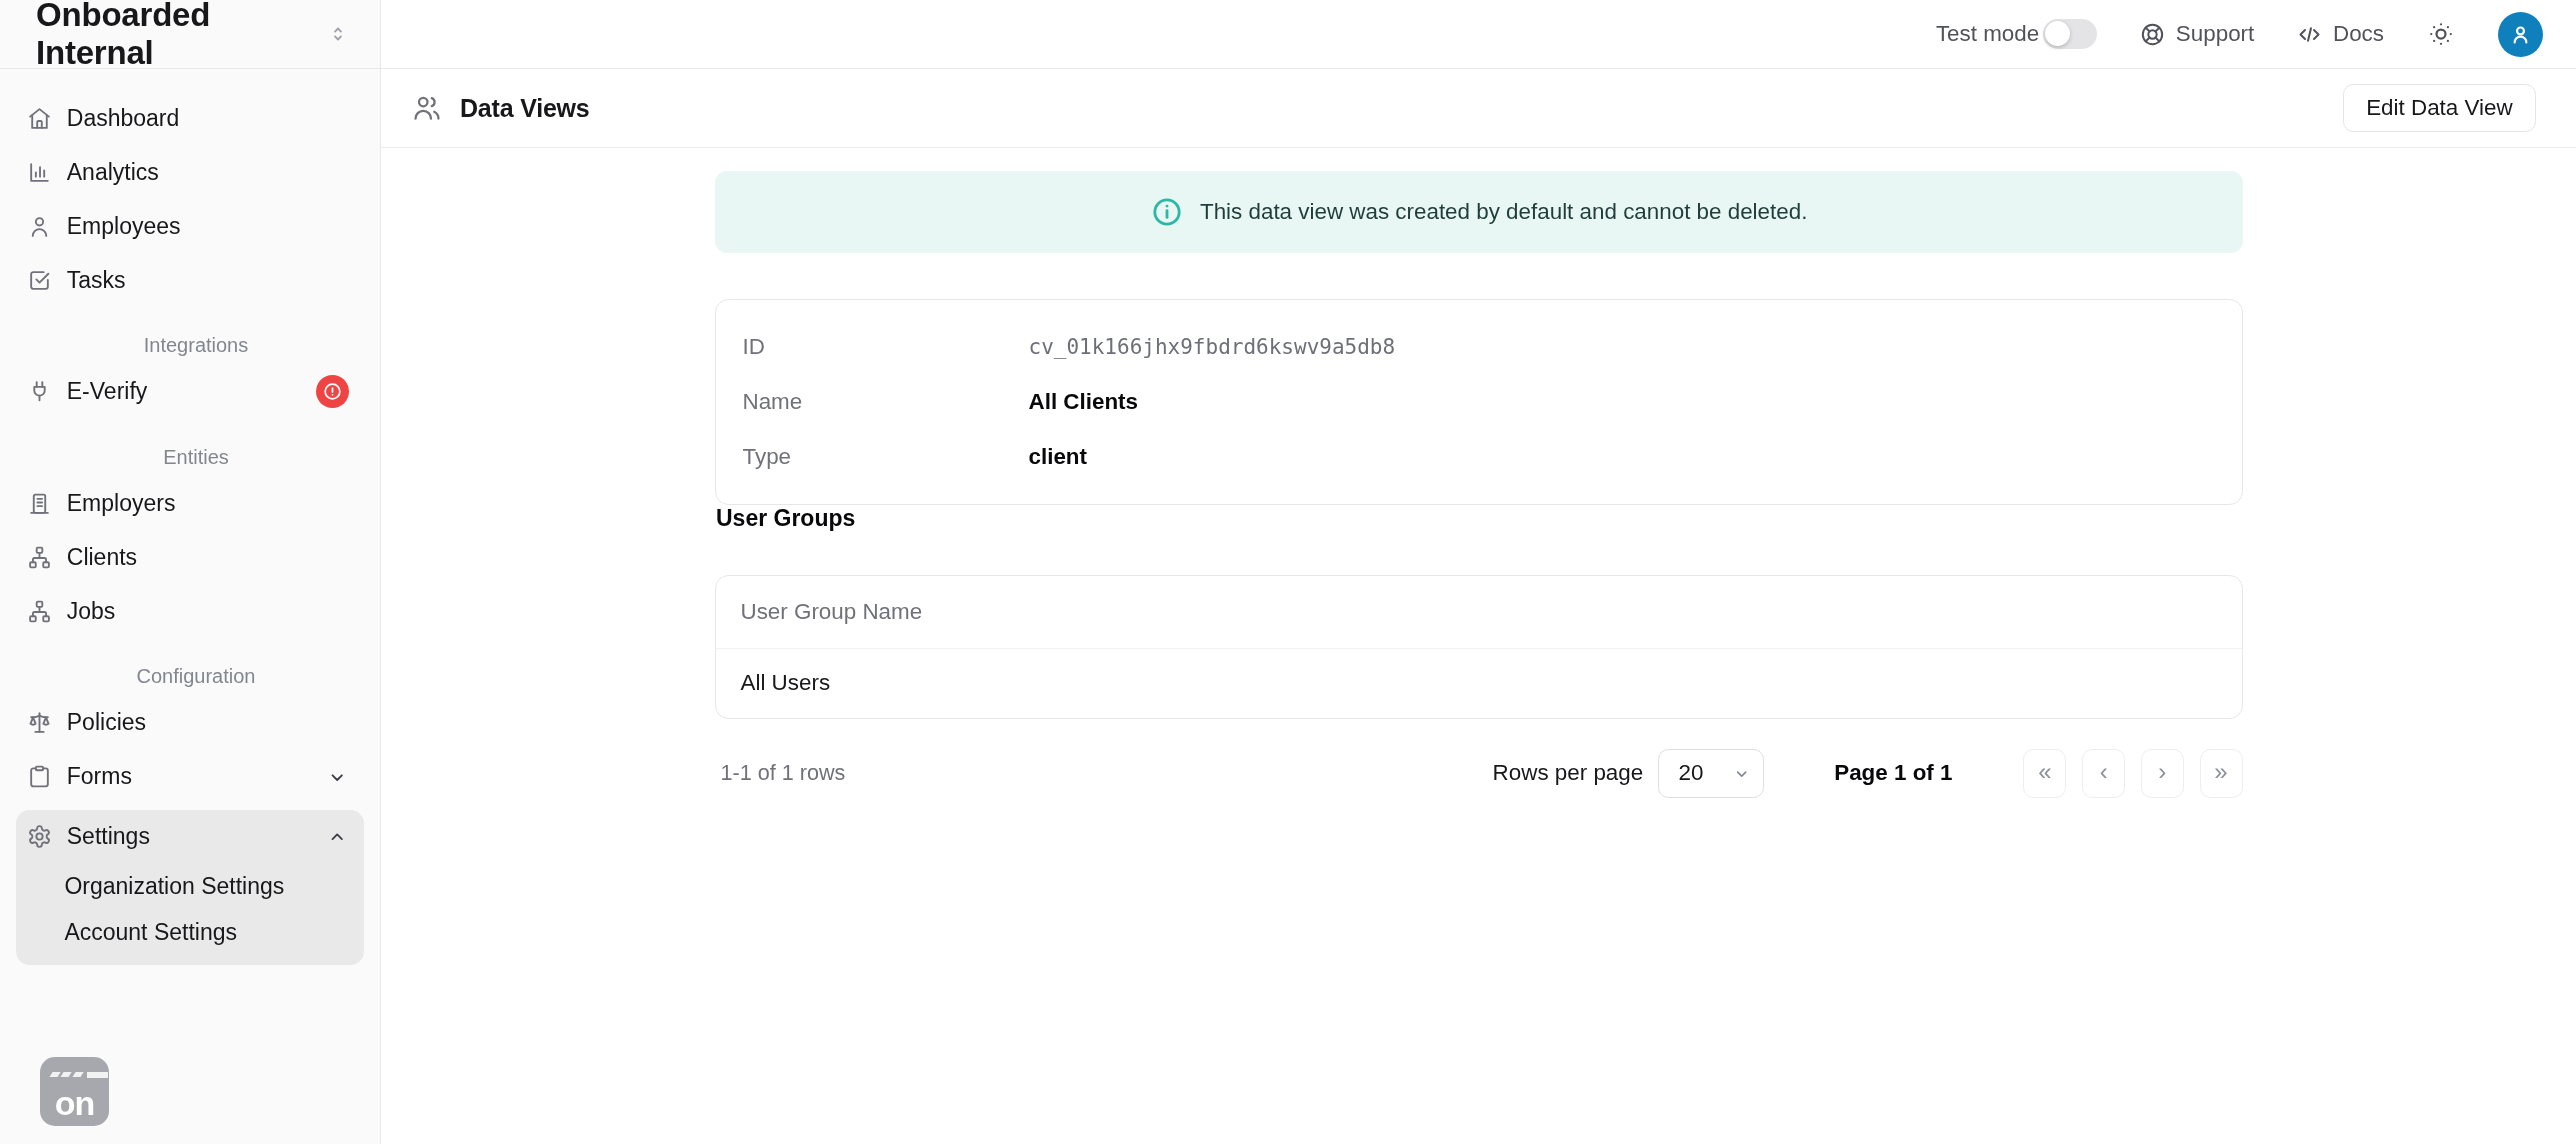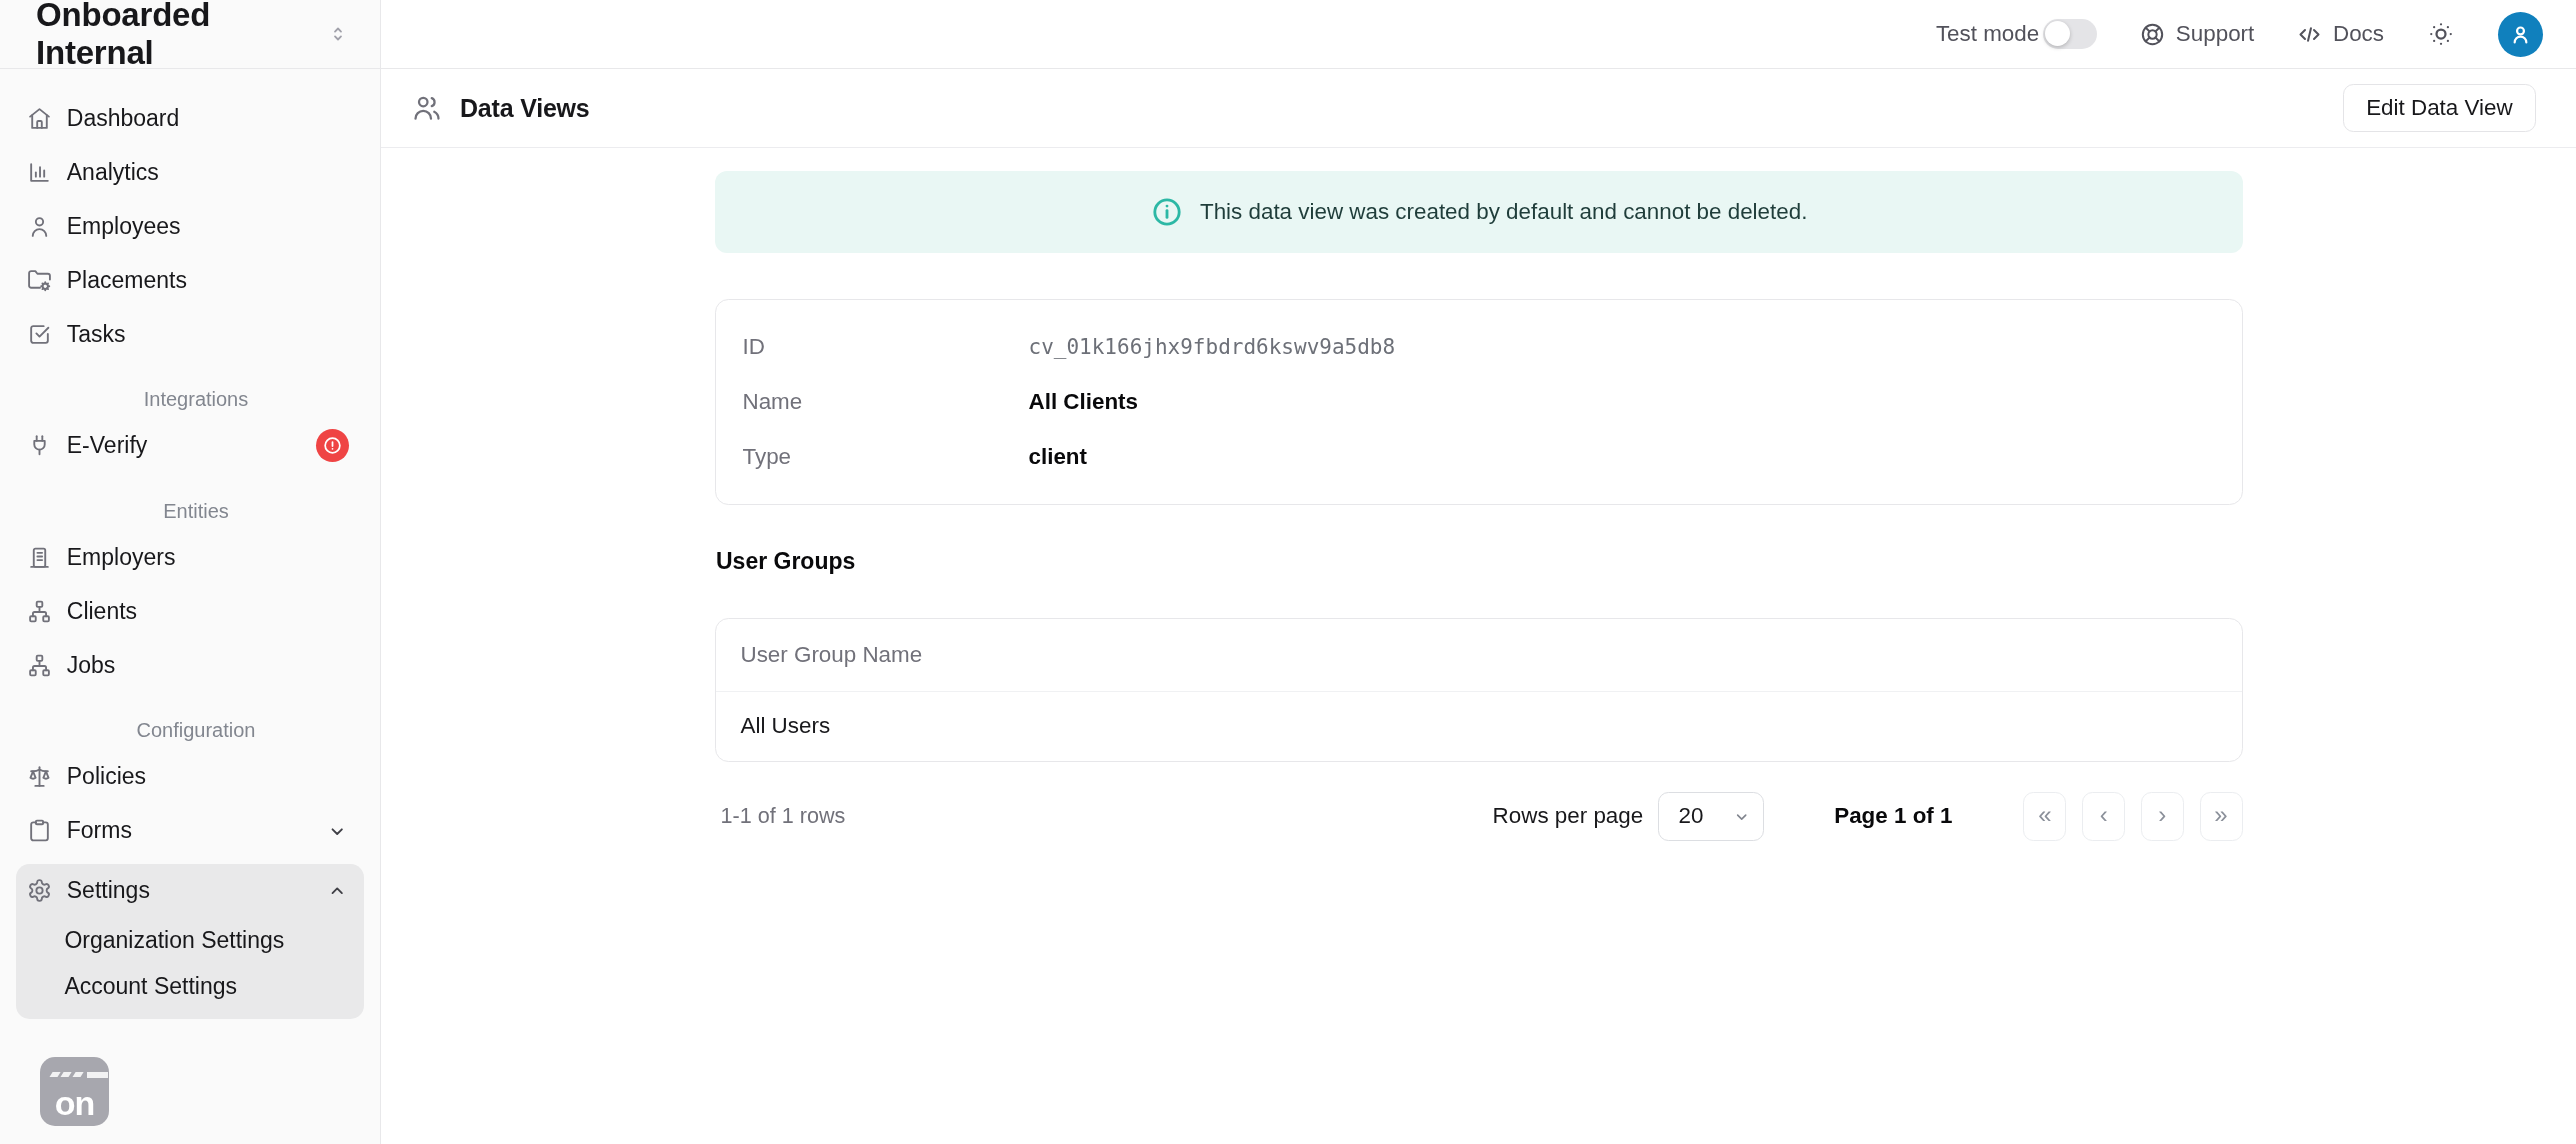--- a/index.html
+++ b/index.html
@@ -106,21 +106,21 @@
   .container { width: 1528px; padding-top: 23px; }
 
   .banner {
     height: 82px; border-radius: 12px; background: #e9f7f4;
     display: flex; align-items: center; justify-content: center; gap: 16.4px;
     font-size: 22.4px; color: #1f3d3a; margin-bottom: 46px;
   }
   .banner .binfo { color: #2cb8a5; display: flex; }
 
   .card { border: 1.5px solid #e7e7ea; border-radius: 13.4px; background: #fff; }
-  .details { padding: 19.4px 27px; margin-bottom: 43px; }
+  .details { padding: 19.4px 27px; }
   .drow { height: 55px; display: flex; align-items: center; font-size: 22.4px; }
   .dlabel { width: 286px; flex: 0 0 286px; color: #71717a; }
   .dvalue { font-weight: 600; color: #09090b; }
   .dvalue.mono {
     font-family: "DejaVu Sans Mono", monospace; font-weight: 400;
     color: #6d7078; font-size: 21px;
   }
 
   .ug-heading { font-size: 23px; font-weight: 600; margin: 0 0 43px 1.5px; color: #09090b; }
 
@@ -187,30 +187,20 @@
       <span>Analytics</span>
     </div>
     <div class="nav-item">
       <span class="nicon">
           <svg width="25" height="25" viewBox="0 0 24 24" fill="none" stroke="currentColor" stroke-width="1.8" stroke-linecap="round" stroke-linejoin="round">
             <circle cx="12" cy="7.5" r="3.5"></circle>
             <path d="M5.5 21a6.5 6.5 0 0 1 13 0"></path>
           </svg>
         </span>
       <span>Employees</span>
-    </div>
-    <div class="nav-item">
-      <span class="nicon">
-          <svg width="25" height="25" viewBox="0 0 24 24" fill="none" stroke="currentColor" stroke-width="1.8" stroke-linecap="round" stroke-linejoin="round">
-            <path d="M12.5 19H4a2 2 0 0 1-2-2V5a2 2 0 0 1 2-2h4l2 2.5h10a2 2 0 0 1 2 2V11"></path>
-            <circle cx="17.5" cy="17.5" r="2.6"></circle>
-            <path d="M17.5 13.6v1.3M17.5 20.1v1.3M13.6 17.5h1.3M20.1 17.5h1.3M14.8 14.8l.9.9M19.3 19.3l.9.9M20.2 14.8l-.9.9M15.7 19.3l-.9.9"></path>
-          </svg>
-        </span>
-      <span>Placements</span>
     </div>
     <div class="nav-item">
       <span class="nicon">
           <svg width="25" height="25" viewBox="0 0 24 24" fill="none" stroke="currentColor" stroke-width="1.8" stroke-linecap="round" stroke-linejoin="round">
             <path d="M20 11.5V18a2 2 0 0 1-2 2H6a2 2 0 0 1-2-2V6a2 2 0 0 1 2-2h10"></path>
             <path d="m9 11 3 3 8.5-8.5"></path>
           </svg>
         </span>
       <span>Tasks</span>
     </div>

